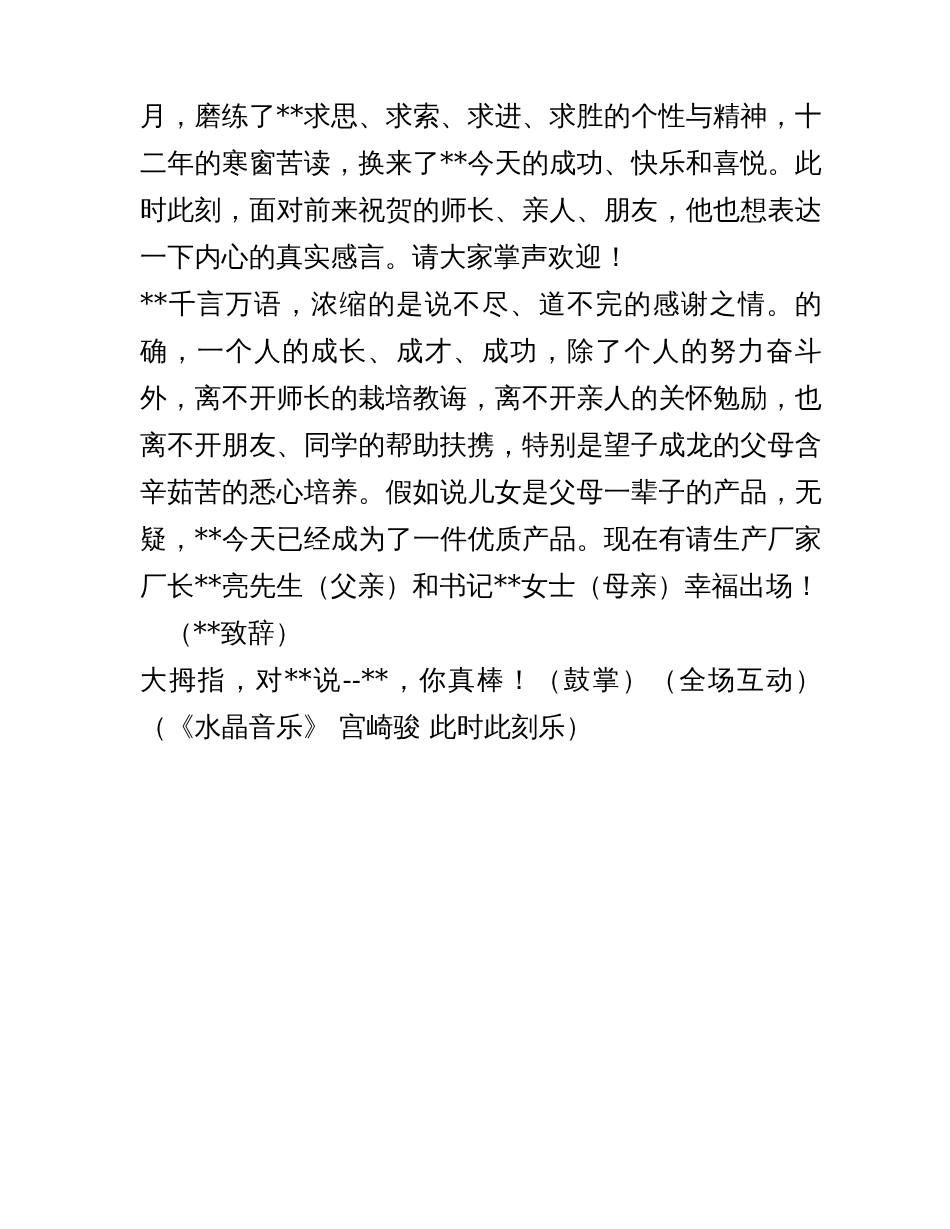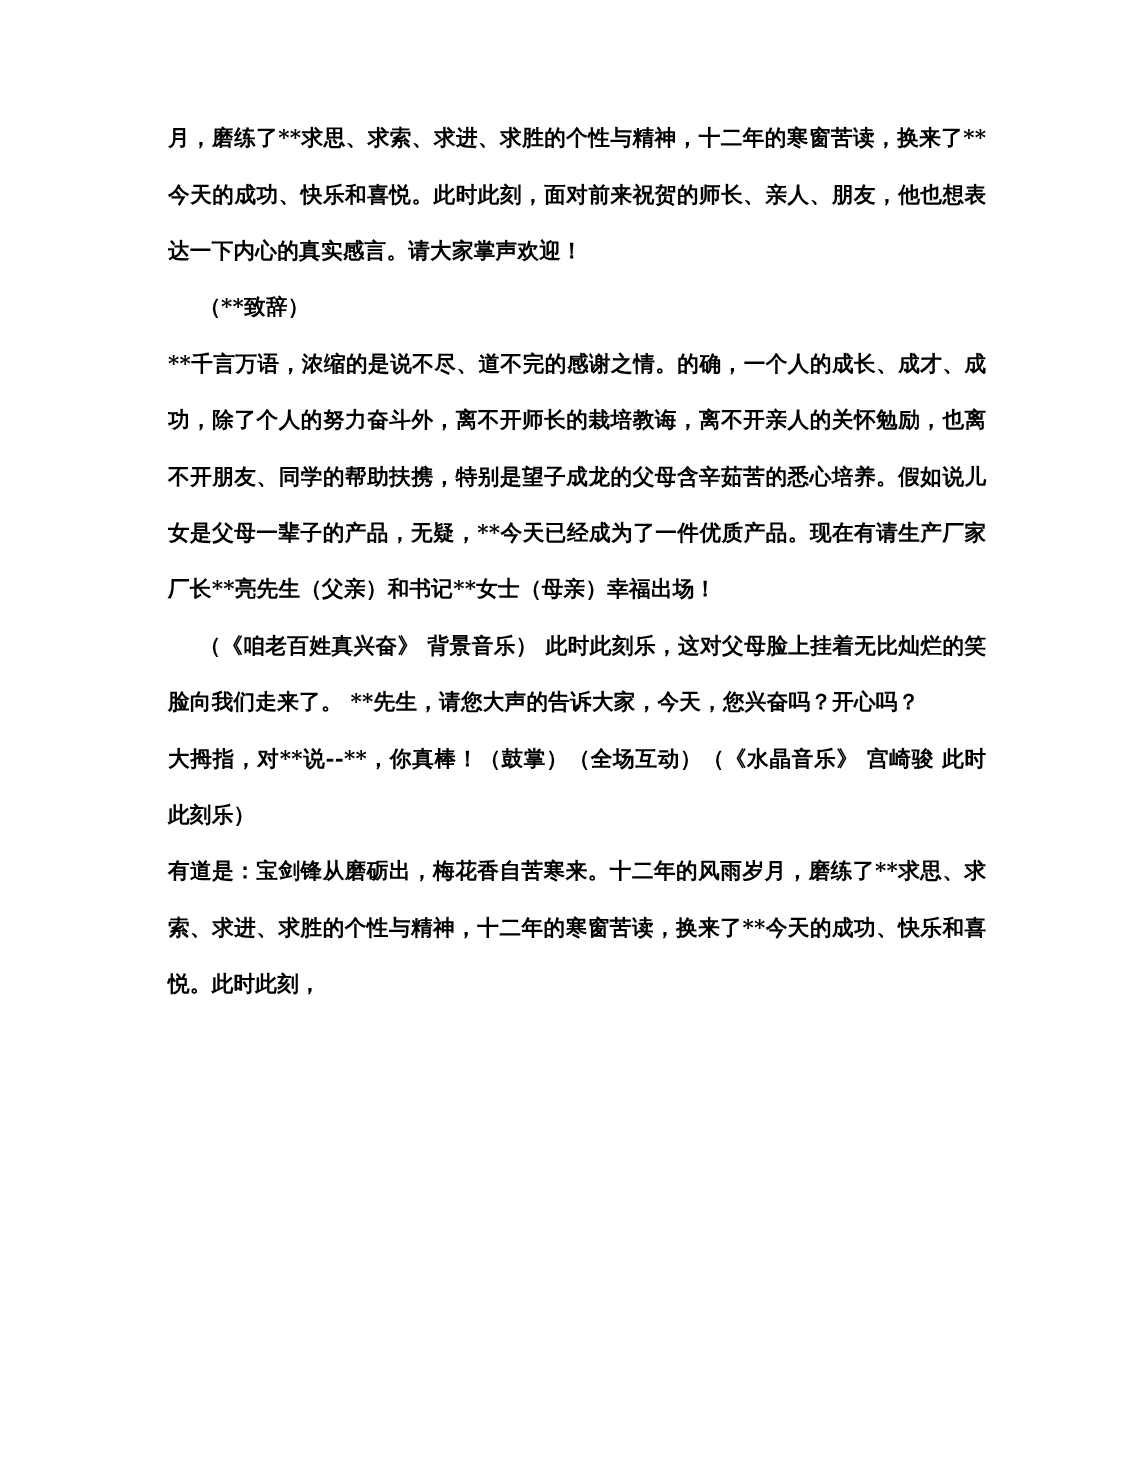--- a/index.html
+++ b/index.html
@@ -14,42 +14,39 @@
     color: #000000;
   }
   .page {
     box-sizing: border-box;
     width: 950px;
     height: 1229px;
     padding: 92px 128px 70px 140px;
     background: #ffffff;
   }
   .doc-body {
-    font-size: 18px;
+    font-size: 27px;
     line-height: 47px;
     text-align: justify;
     text-justify: inter-ideograph;
     letter-spacing: 0.2px;
-    font-weight: bold;
   }
   p.para {
     margin: 0;
     padding: 0;
     white-space: pre-wrap;
     word-break: break-all;
   }
   p.indent {
     text-indent: 26px;
   }
 </style>
 </head>
 <body>
 
 <div class="page">
   <div class="doc-body">
     <p class="para">月，磨练了**求思、求索、求进、求胜的个性与精神，十二年的寒窗苦读，换来了**今天的成功、快乐和喜悦。此时此刻，面对前来祝贺的师长、亲人、朋友，他也想表达一下内心的真实感言。请大家掌声欢迎！</p>
+    <p class="para">**千言万语，浓缩的是说不尽、道不完的感谢之情。的确，一个人的成长、成才、成功，除了个人的努力奋斗外，离不开师长的栽培教诲，离不开亲人的关怀勉励，也离不开朋友、同学的帮助扶携，特别是望子成龙的父母含辛茹苦的悉心培养。假如说儿女是父母一辈子的产品，无疑，**今天已经成为了一件优质产品。现在有请生产厂家厂长**亮先生（父亲）和书记**女士（母亲）幸福出场！</p>
     <p class="para indent">（**致辞）</p>
-    <p class="para">**千言万语，浓缩的是说不尽、道不完的感谢之情。的确，一个人的成长、成才、成功，除了个人的努力奋斗外，离不开师长的栽培教诲，离不开亲人的关怀勉励，也离不开朋友、同学的帮助扶携，特别是望子成龙的父母含辛茹苦的悉心培养。假如说儿女是父母一辈子的产品，无疑，**今天已经成为了一件优质产品。现在有请生产厂家厂长**亮先生（父亲）和书记**女士（母亲）幸福出场！</p>
-    <p class="para indent">（《咱老百姓真兴奋》 背景音乐） 此时此刻乐，这对父母脸上挂着无比灿烂的笑脸向我们走来了。 **先生，请您大声的告诉大家，今天，您兴奋吗？开心吗？</p>
     <p class="para">大拇指，对**说--**，你真棒！（鼓掌）（全场互动）（《水晶音乐》 宫崎骏 此时此刻乐）</p>
-    <p class="para">有道是：宝剑锋从磨砺出，梅花香自苦寒来。十二年的风雨岁月，磨练了**求思、求索、求进、求胜的个性与精神，十二年的寒窗苦读，换来了**今天的成功、快乐和喜悦。此时此刻，</p>
   </div>
 </div>
 
 </body></html>

